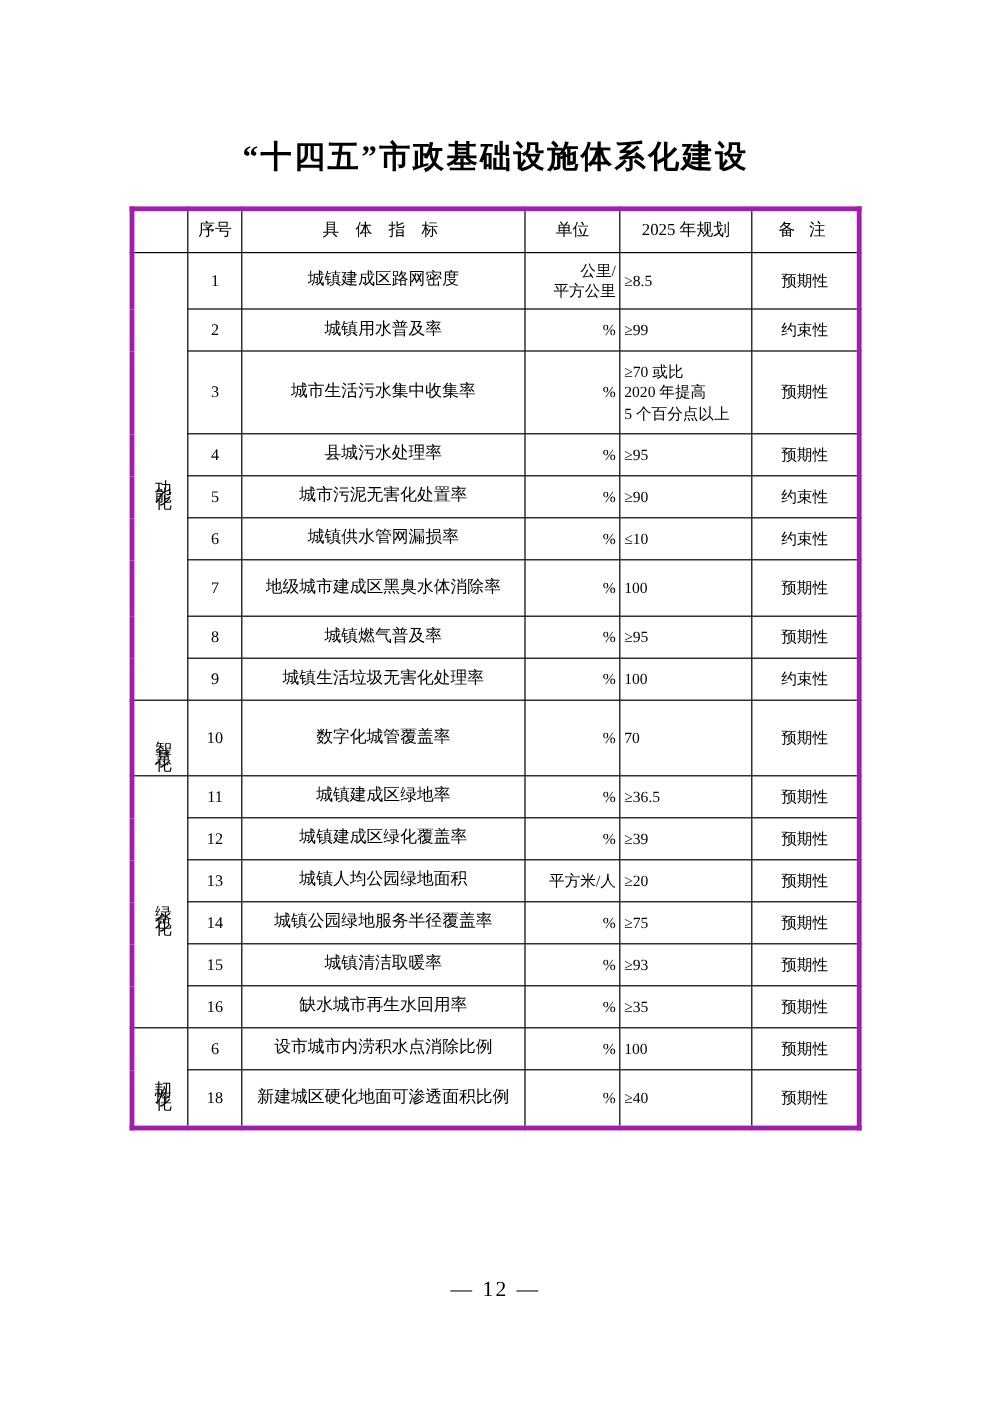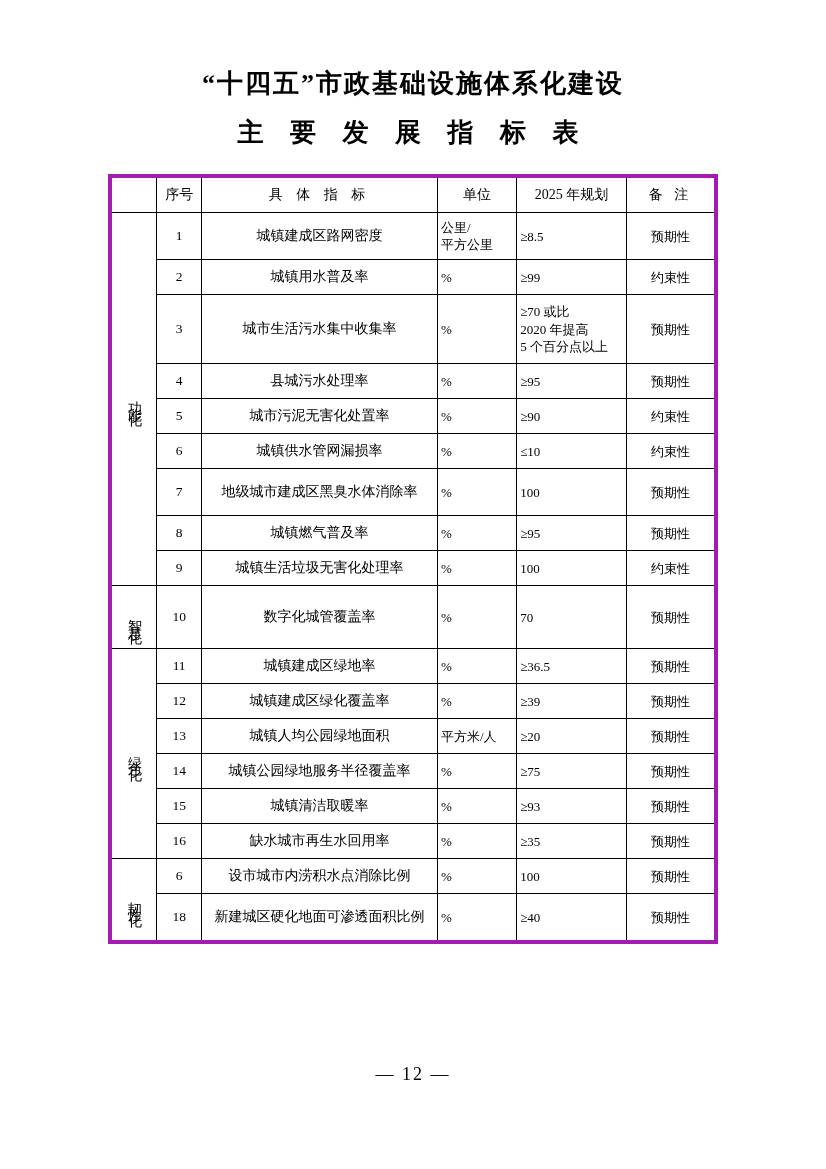--- a/index.html
+++ b/index.html
@@ -15,21 +15,21 @@
     position: relative;
   }
   .page {
     width: 826px;
     height: 1169px;
     box-sizing: border-box;
     padding: 0;
     position: relative;
   }
   .title-block {
-    padding-top: 68px;
+    padding-top: 115px;
     text-align: center;
   }
   .title-line1 {
     font-size: 26px;
     font-weight: bold;
     letter-spacing: 2px;
     line-height: 1.2;
     font-family: "Liberation Serif", "DejaVu Serif", serif;
   }
   .title-line2 {
@@ -82,21 +82,21 @@
     text-orientation: upright;
     letter-spacing: 6px;
     font-size: 14px;
     padding: 6px 0;
   }
   td.cat .vtxt {
     display: inline-block;
   }
   td.no { text-align: center; font-size: 13.5px; }
   td.ind { text-align: center; padding-left: 7px; font-size: 14px; }
-  td.unit { text-align: left; font-size: 13px; margin-top: 24px; }
+  td.unit { text-align: right; font-size: 13px; margin-top: 24px; }
   td.plan { text-align: left; font-size: 13px; }
   td.note { text-align: center; font-size: 13px; }
 
   tr.r-normal td { height: 30px; }
   tr.r-tall td { height: 42px; }
   tr.r-xtall td { height: 64px; }
   tr.r-smart td { height: 56px; }
 
   .multi { line-height: 1.25; }
 
@@ -110,21 +110,20 @@
     letter-spacing: 2px;
   }
 </style>
 </head>
 <body>
 
 <div class="page">
 
   <div class="title-block">
     <div class="title-line1">“十四五”市政基础设施体系化建设</div>
-    <div class="title-line2">主 要 发 展 指 标 表</div>
   </div>
 
   <div class="table-wrap">
     <table class="indicators">
       <colgroup>
         <col class="col-cat">
           <col class="col-no">
           <col class="col-ind">
         <col class="col-unit">
           <col class="col-plan">

